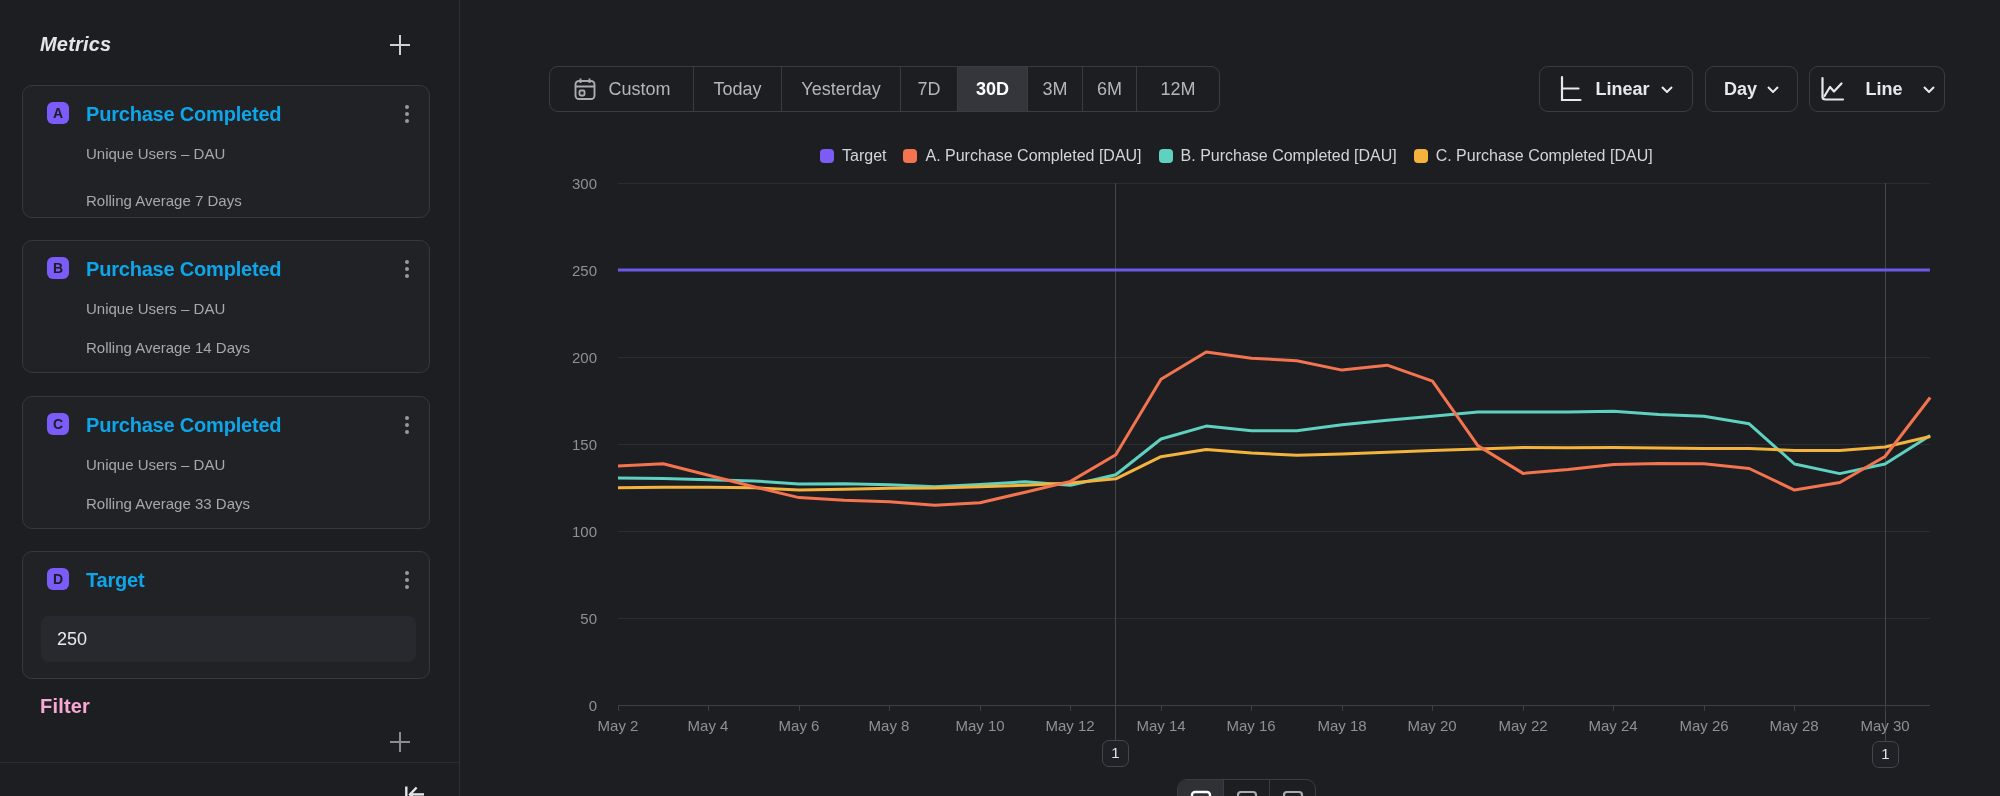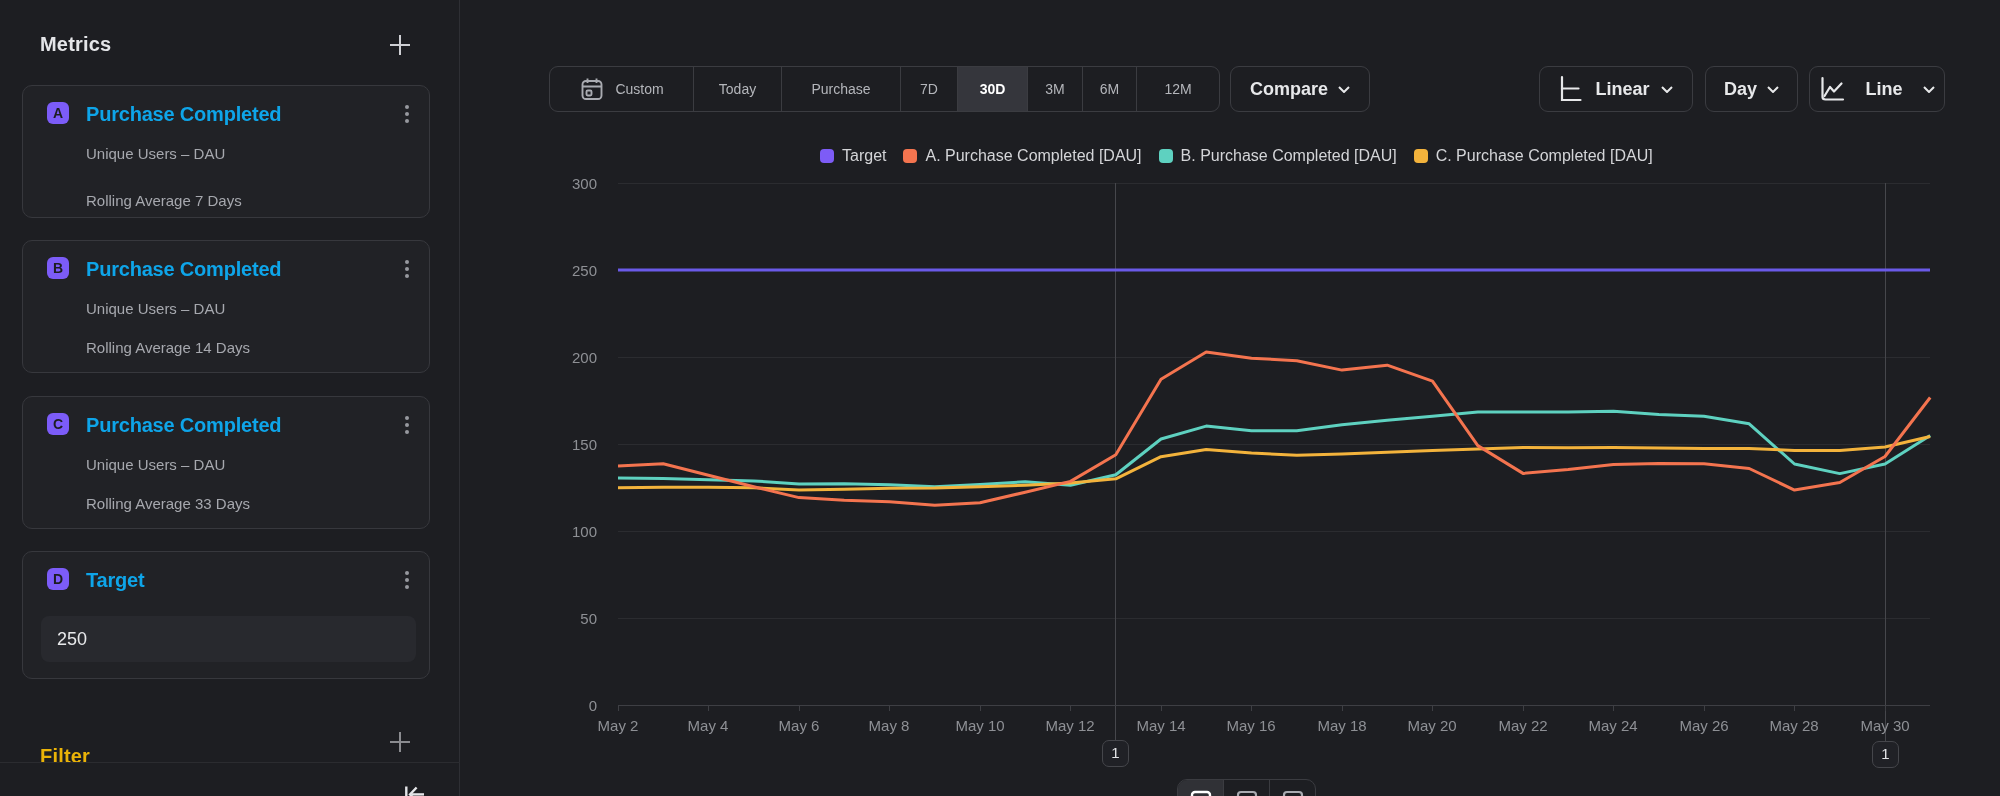--- a/index.html
+++ b/index.html
@@ -14,39 +14,39 @@
 .badge { position:absolute; left:24px; top:16px; width:22px; height:22px; border-radius:6px; background:#7c5cf8; color:#1c1d21; font-size:14px; font-weight:700; text-align:center; line-height:22px; }
 .ctitle { position:absolute; left:63px; top:17px; font-size:20px; font-weight:700; color:#0ea5e9; letter-spacing:-0.2px; }
 .kebab { position:absolute; right:20px; top:19px; width:4px; height:18px; }
 .kebab i { position:absolute; left:0; width:4px; height:4px; border-radius:50%; background:#97999f; }
 .kebab i:nth-child(1){top:0} .kebab i:nth-child(2){top:7px} .kebab i:nth-child(3){top:14px}
 .sub { position:absolute; left:63px; font-size:15px; color:#a6a8ae; }
 .tinput { position:absolute; left:18px; top:64px; width:375px; height:46px; background:#28292e; border-radius:8px; color:#e8e9eb; font-size:18px; line-height:46px; padding-left:16px; }
 #fsep { position:absolute; left:0; top:762px; width:460px; height:1px; background:#2b2c30; }
 #main { position:absolute; left:461px; top:0; width:1539px; height:796px; }
 .btn { position:absolute; border:1px solid #3b3c41; border-radius:9px; color:#e7e8ea; font-size:18px; font-weight:700; }
-.seg { position:absolute; display:flex; border:1px solid #3b3c41; border-radius:9px; color:#b4b6bb; font-size:14px; overflow:hidden; }
+.seg { position:absolute; display:flex; border:1px solid #3b3c41; border-radius:9px; color:#b4b6bb; font-size:18px; overflow:hidden; }
 .seg > div { display:flex; align-items:center; justify-content:center; border-right:1px solid #3b3c41; height:100%; }
 .seg > div:last-child { border-right:none; }
 .seg .on { background:#35363c; color:#fff; font-weight:700; }
 .chev { display:inline-block; }
 .legend { position:absolute; left:359px; top:147px; display:flex; gap:17px; font-size:16px; color:#d4d5d8; }
 .litem { display:flex; align-items:center; gap:8px; }
 .lsq { width:14px; height:14px; border-radius:4px; display:inline-block; }
 .onebadge { position:absolute; width:27px; height:27px; background:#202126; border:1.5px solid #45464b; border-radius:7px; color:#e2e3e6; font-size:15px; text-align:center; line-height:24px; }
 #btseg { position:absolute; left:716px; top:779px; width:139px; height:40px; border:1px solid #3b3c41; border-radius:10px; display:flex; overflow:hidden; }
 #btseg > div { flex:1; border-right:1px solid #3b3c41; display:flex; justify-content:center; padding-top:10px; }
 #btseg > div:last-child { border-right:none; }
 #btseg .on { background:#303136; }
 .collapse { position:absolute; left:404px; top:786px; }
 </style>
 </head>
 <body>
 <div id="sidebar">
-  <div class="sidehead" style="top:33px;">Metrics</div>
+  <div class="sidehead" style="top:33px;font-style:italic;">Metrics</div>
   <div class="plus" style="left:390px; top:35px;"></div>
 
   <div class="card" style="top:85px; height:133px;">
     <div class="badge">A</div>
       <div class="ctitle">Purchase Completed</div>
     <div class="kebab">
         <i></i>
         <i></i>
         <i></i>
       </div>
@@ -79,21 +79,21 @@
     <div class="badge">D</div>
       <div class="ctitle">Target</div>
     <div class="kebab">
         <i></i>
         <i></i>
         <i></i>
       </div>
     <div class="tinput">250</div>
   </div>
 
-  <div class="sidehead" style="top:745px; color:#eab308;">Filter</div>
+  <div class="sidehead" style="top:695px; color:#f9a8d4;">Filter</div>
   <div class="plus" style="left:390px; top:732px; opacity:0.62;"></div>
   <div id="fsep"></div>
   <svg class="collapse" width="22" height="10" viewBox="0 0 22 10" fill="none" stroke="#e4e5e8" stroke-width="2.4">
     <line x1="2.3" y1="0.5" x2="2.3" y2="10"></line>
       <line x1="20" y1="8.4" x2="7.5" y2="8.4"></line>
     <polyline points="12.6,1.5 6,8.4 12.6,15"></polyline>
   </svg>
 </div>
 
 <div id="main">
@@ -103,32 +103,26 @@
       <svg width="26" height="27" viewBox="0 0 26 27" fill="none" stroke="#a9abb1" stroke-width="1.9">
         <rect x="3.5" y="5" width="19" height="18" rx="3.5"></rect>
         <line x1="3.5" y1="10.5" x2="22.5" y2="10.5"></line>
         <line x1="8.5" y1="2.5" x2="8.5" y2="7"></line>
           <line x1="17.5" y1="2.5" x2="17.5" y2="7"></line>
         <rect x="7.5" y="14.5" width="5" height="5" rx="1.2"></rect>
       </svg>
       <span>Custom</span>
       </div>
     <div style="width:88px;">Today</div>
-    <div style="width:119px;">Purchase</div>
+    <div style="width:119px;">Yesterday</div>
     <div style="width:57px;">7D</div>
     <div class="on" style="width:70px;text-align:right;">30D</div>
     <div style="width:55px;">3M</div>
     <div style="width:54px;">6M</div>
     <div style="flex:1;">12M</div>
-  </div>
-  <div class="btn" style="left:769px; top:66px; width:140px; height:46px; display:flex; align-items:center; justify-content:center; gap:10px;">
-    <span>Compare</span>
-    <svg class="chev" width="12" height="7" viewBox="0 0 12 7" fill="none" stroke="#e7e8ea" stroke-width="2">
-        <polyline points="1,1 6,6 11,1"></polyline>
-      </svg>
   </div>
   <div class="btn" style="left:1078px; top:66px; width:154px; height:46px; display:flex; align-items:center; justify-content:center; gap:11px;">
     <svg width="25" height="28" viewBox="0 0 25 28" fill="none" stroke="#e7e8ea" stroke-width="2.2" stroke-linecap="round">
       <path d="M3 2 V25 H21.5"></path>
         <path d="M3 13.5 H19.5"></path>
     </svg>
     <span>Linear</span>
     <svg class="chev" width="12" height="7" viewBox="0 0 12 7" fill="none" stroke="#e7e8ea" stroke-width="2">
         <polyline points="1,1 6,6 11,1"></polyline>
       </svg>

